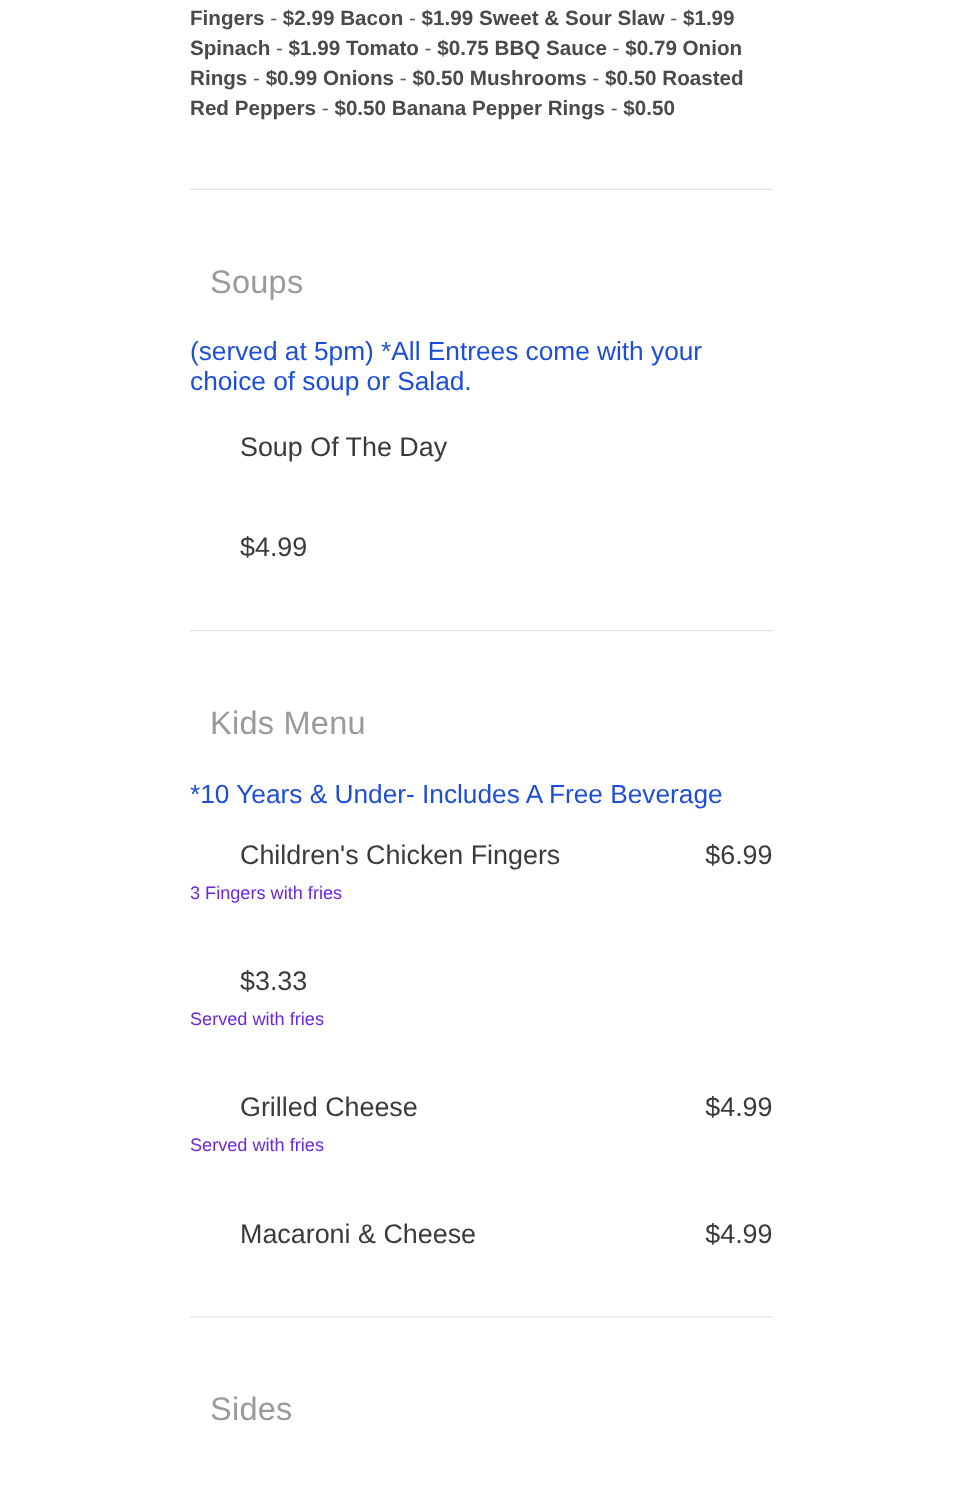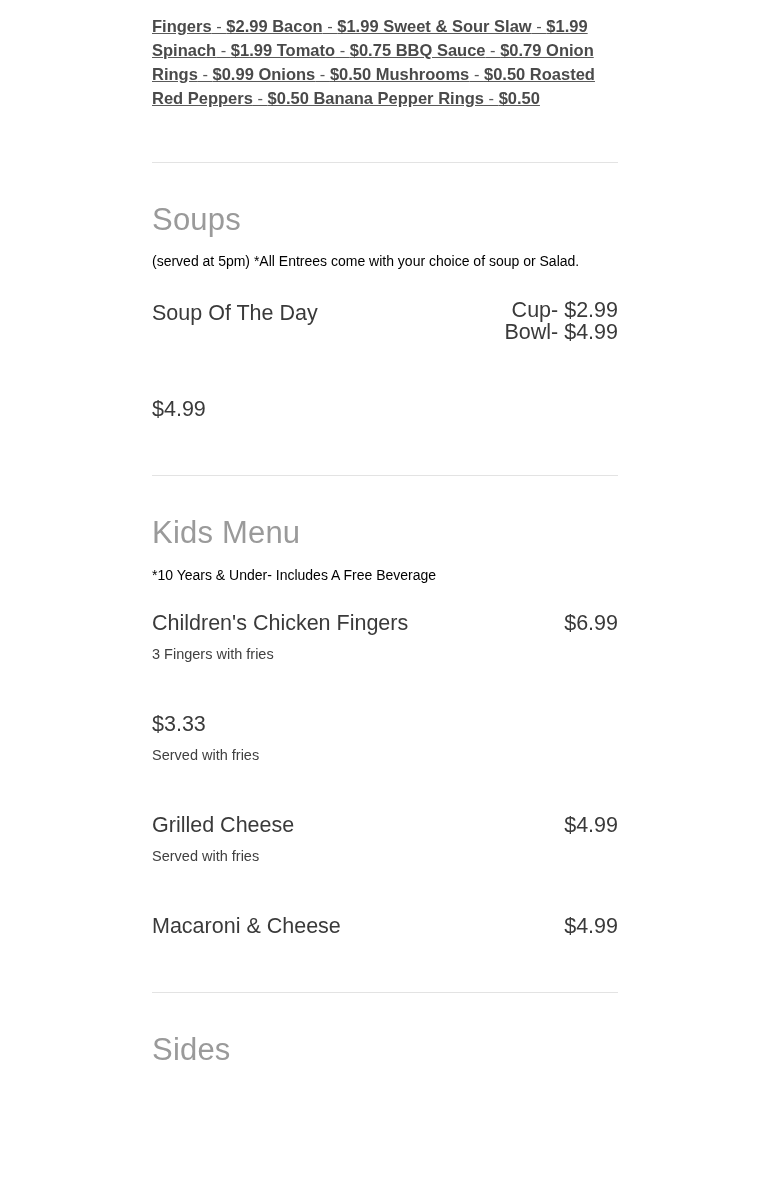--- a/index.html
+++ b/index.html
@@ -26,62 +26,62 @@
     top: 0;
     width: 466px;
   }
 
   
   .toppings {
     font-size: 16.5px;
     line-height: 24px;
     color: #595959;
     margin: 0;
-    padding-top: 14px;
+    padding-top: 3px;
     font-weight: 400;
-    text-decoration: underline;
   }
   .toppings b {
     font-weight: bold;
     color: #4a4a4a;
   }
 
   
   .divider {
     border: none;
     border-top: 1px solid #e3e3e3;
     margin: 0;
     height: 0;
   }
 
   
   .section-title {
-    font-size: 31px;
+    font-size: 26px;
     line-height: 36px;
     font-weight: normal;
     color: #9a9a9a;
-    margin: 0;
+    margin: 16px;
     letter-spacing: 0.2px;
   }
   .section-note {
-    font-size: 14px;
+    font-size: 21px;
     line-height: 24px;
-    color: #000000;
+    color: #1d4ed8;
     margin: 0;
   }
 
   
   .item {
     position: relative;
     margin: 0;
   }
   .item-row {
     display: flex;
     align-items: flex-start;
     justify-content: space-between;
+    margin-left: 40px;
   }
   .item-name {
     font-size: 21.5px;
     line-height: 28px;
     color: #3a3a3a;
     font-weight: normal;
     flex: 1 1 auto;
     padding-right: 10px;
   }
   .item-price {
@@ -93,21 +93,21 @@
     flex: 0 0 auto;
   }
   .item-price.multi {
     line-height: 22px;
     text-align: right;
     max-width: 120px;
   }
   .item-desc {
     font-size: 14.5px;
     line-height: 22px;
-    color: #404040;
+    color: #6d28d9;
     margin: 6px 0 0 0;
   }
 </style>
 </head>
 <body>
 
 <div class="page">
   <div class="content">
 
     <p class="toppings"><b>Fingers</b><span> - </span><b>$2.99 Bacon</b><span> - </span><b>$1.99 Sweet &amp; Sour Slaw</b><span> - </span><b>$1.99 Spinach</b><span> - </span><b>$1.99  Tomato</b><span> - </span><b>$0.75 BBQ Sauce</b><span> - </span><b>$0.79 Onion Rings</b><span> - </span><b>$0.99 Onions</b><span> - </span><b>$0.50 Mushrooms</b><span> - </span><b>$0.50 Roasted Red Peppers</b><span> - </span><b>$0.50 Banana Pepper Rings</b><span> - </span><b>$0.50</b></p>
@@ -117,21 +117,20 @@
     <div style="height:39px"></div>
 
     <h2 class="section-title">Soups</h2>
     <div style="height:11px"></div>
     <p class="section-note">(served at 5pm) *All Entrees come with your choice of soup or Salad.</p>
 
     <div style="height:26px"></div>
     <div class="item">
       <div class="item-row">
         <div class="item-name">Soup Of The Day</div>
-        <div class="item-price multi">Cup- $2.99 Bowl- $4.99</div>
       </div>
     </div>
 
     <div style="height:52px"></div>
     <div class="item">
       <div class="item-row">
         <div class="item-price">$4.99</div>
       </div>
     </div>
 

